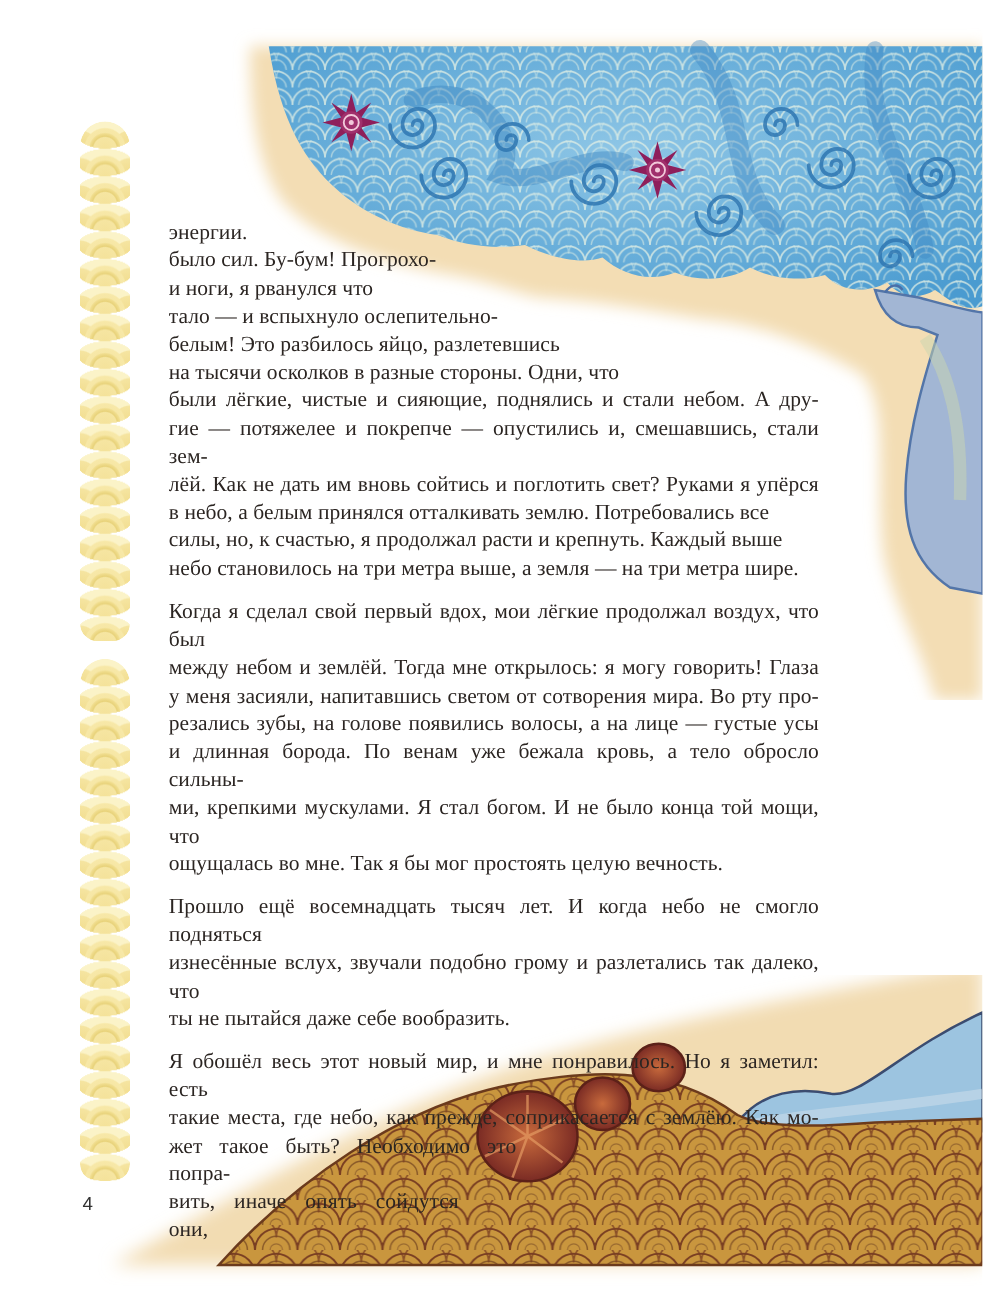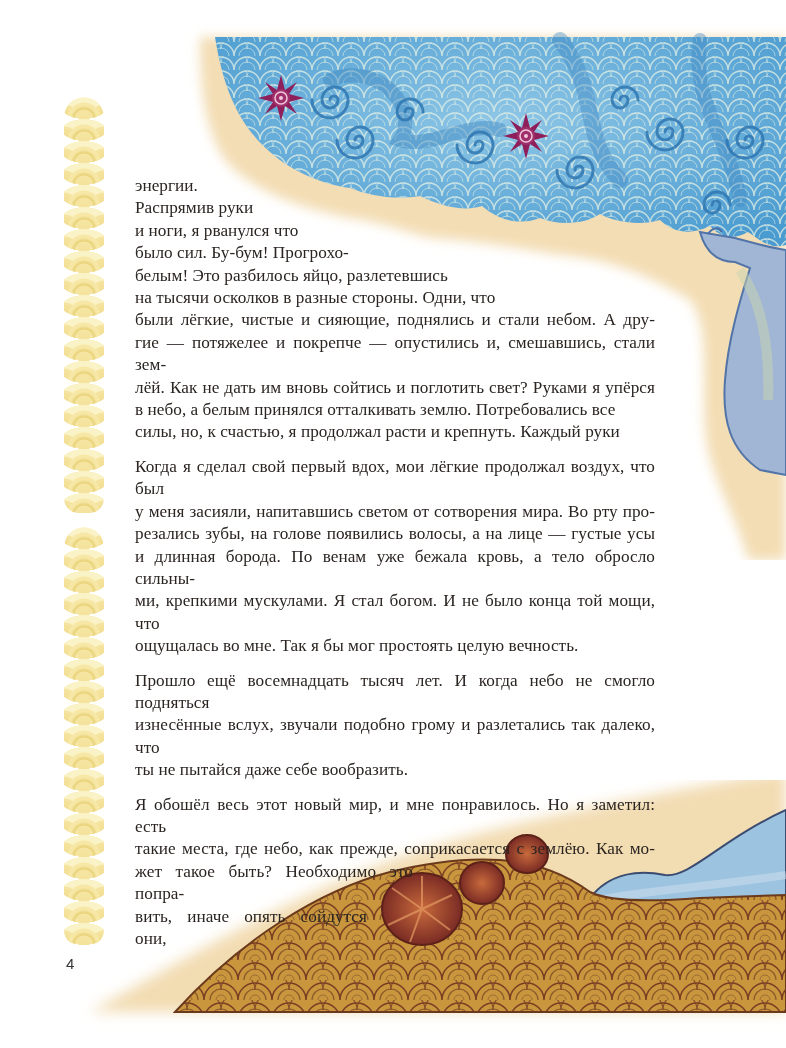--- a/index.html
+++ b/index.html
@@ -136,33 +136,35 @@
     <ellipse cx="527" cy="74" rx="21" ry="19" fill="url(#stone)" stroke="#5c2118" stroke-width="2"></ellipse>
   </g>
 </svg>
 
 <div class="ornament" style="top:97px;height:416px;"></div>
 <div class="ornament" style="top:527px;height:418px;"></div>
 
 <div class="text-block" style="top:175px;">
   <div class="para">
     <span class="line">энергии.</span>
-    <span class="line">Распрямив руки</span>
+    <span class="line">было сил. Бу-бум! Прогрохо-</span>
     <span class="line">и ноги, я рванулся что</span>
-    <span class="line">было сил. Бу-бум! Прогрохо-</span>
+    <span class="line">тало — и вспыхнуло ослепительно-</span>
     <span class="line">белым! Это разбилось яйцо, разлетевшись</span>
     <span class="line">на тысячи осколков в разные стороны. Одни, что</span>
     <span class="just">были лёгкие, чистые и сияющие, поднялись и стали небом. А дру-</span>
     <span class="just">гие — потяжелее и покрепче — опустились и, смешавшись, стали зем-</span>
     <span class="just">лёй. Как не дать им вновь сойтись и поглотить свет? Руками я упёрся</span>
     <span class="line">в небо, а белым принялся отталкивать землю. Потребовались все</span>
-    <span class="line">силы, но, к счастью, я продолжал расти и крепнуть. Каждый руки</span>
+    <span class="line">силы, но, к счастью, я продолжал расти и крепнуть. Каждый выше</span>
+    <span class="line">небо становилось на три метра выше, а земля — на три метра шире.</span>
   </div>
   <div class="para">
     <span class="just">Когда я сделал свой первый вдох, мои лёгкие продолжал воздух, что был</span>
+    <span class="just">между небом и землёй. Тогда мне открылось: я могу говорить! Глаза</span>
     <span class="just">у меня засияли, напитавшись светом от сотворения мира. Во рту про-</span>
     <span class="just">резались зубы, на голове появились волосы, а на лице — густые усы</span>
     <span class="just">и длинная борода. По венам уже бежала кровь, а тело обросло сильны-</span>
     <span class="just">ми, крепкими мускулами. Я стал богом. И не было конца той мощи, что</span>
     <span class="line">ощущалась во мне. Так я бы мог простоять целую вечность.</span>
   </div>
   <div class="para">
     <span class="just">Прошло ещё восемнадцать тысяч лет. И когда небо не смогло подняться</span>
     <span class="just">изнесённые вслух, звучали подобно грому и разлетались так далеко, что</span>
     <span class="line">ты не пытайся даже себе вообразить.</span>

